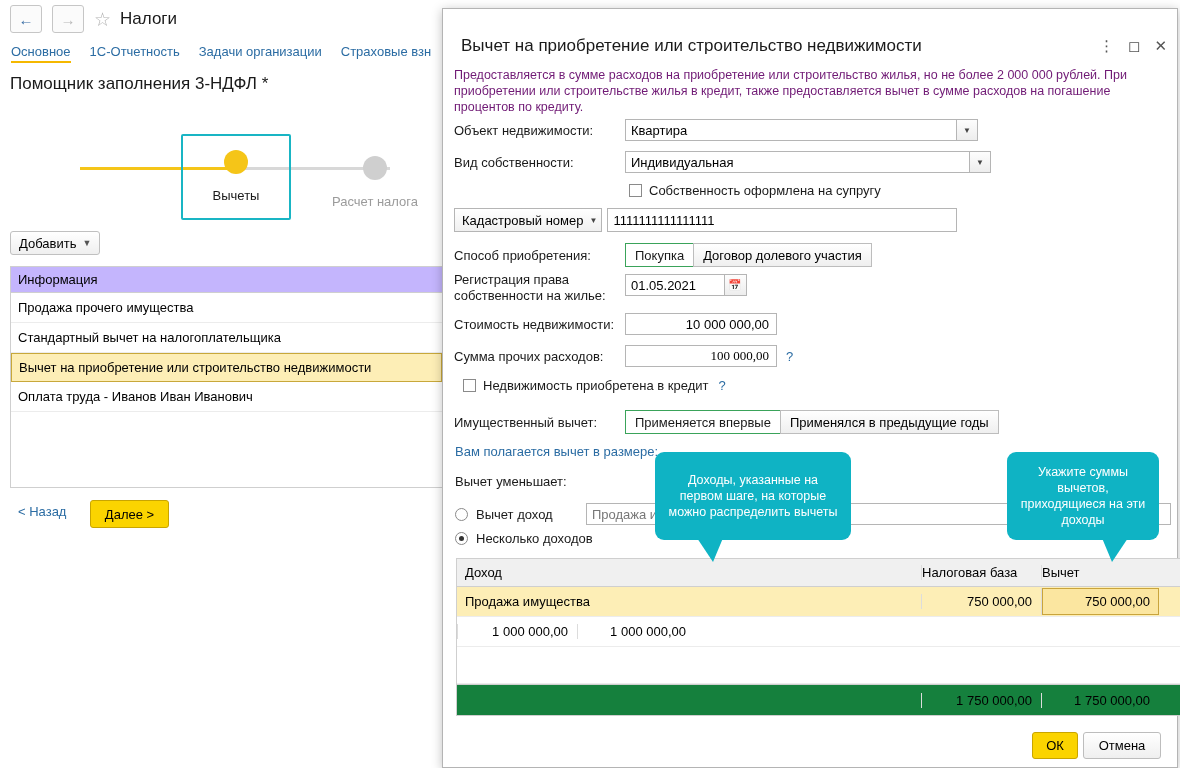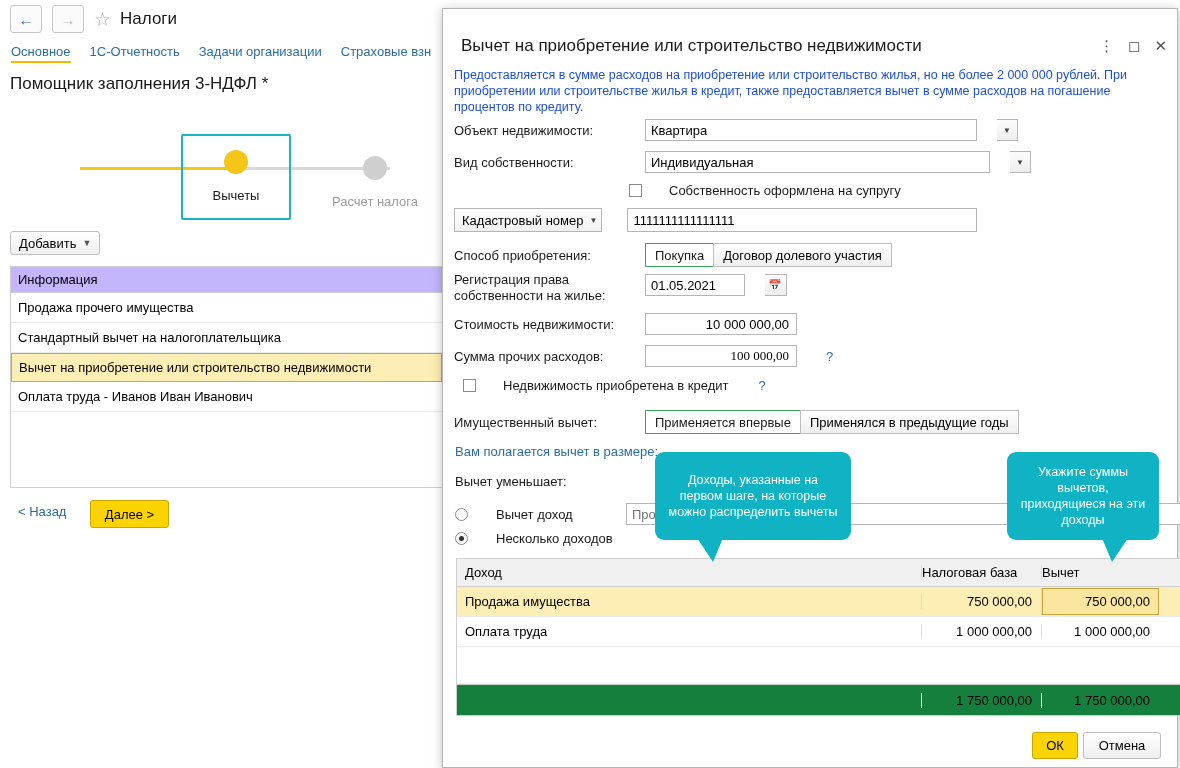--- a/index.html
+++ b/index.html
@@ -214,24 +214,24 @@
     display: flex; align-items: center; gap: 14px;
     color: #555;
     font-size: 15px;
   }
   .dlg-desc {
     position: absolute;
     left: 11px; top: 58px;
     width: 712px;
     font-size: 12.5px;
     line-height: 16px;
-    color: #1d4ed8;
-  }
-
-  .row { position: absolute; display: flex; align-items: center; gap: 20px; }
+    color: #701a75;
+  }
+
+  .row { position: absolute; display: flex; align-items: center; }
   .lbl { font-size: 13px; color: #1a1a1a; }
 
   .input {
     border: 1px solid #b5b5b5;
     background: #ffffff;
     height: 22px;
     box-sizing: border-box;
     font-size: 13px;
     display: flex; align-items: center;
     padding: 0 5px;
@@ -551,21 +551,20 @@
 
   <div class="grid-row grid-body-row selected">
     <div class="gc1">Продажа имущества</div>
     <div class="gc2">750 000,00</div>
     <div class="gc3" style="padding:0;">
       <div class="cell-highlight">750 000,00</div>
     </div>
   </div>
 
   <div class="grid-row grid-body-row">
-    <div class="gc1">Оплата труда</div>
     <div class="gc2">1 000 000,00</div>
     <div class="gc3">1 000 000,00</div>
   </div>
 
   <div class="grid-empty"></div>
 
   <div class="grid-row grid-total">
     <div class="gc1"></div>
     <div class="gc2">1 750 000,00</div>
     <div class="gc3">1 750 000,00</div>

